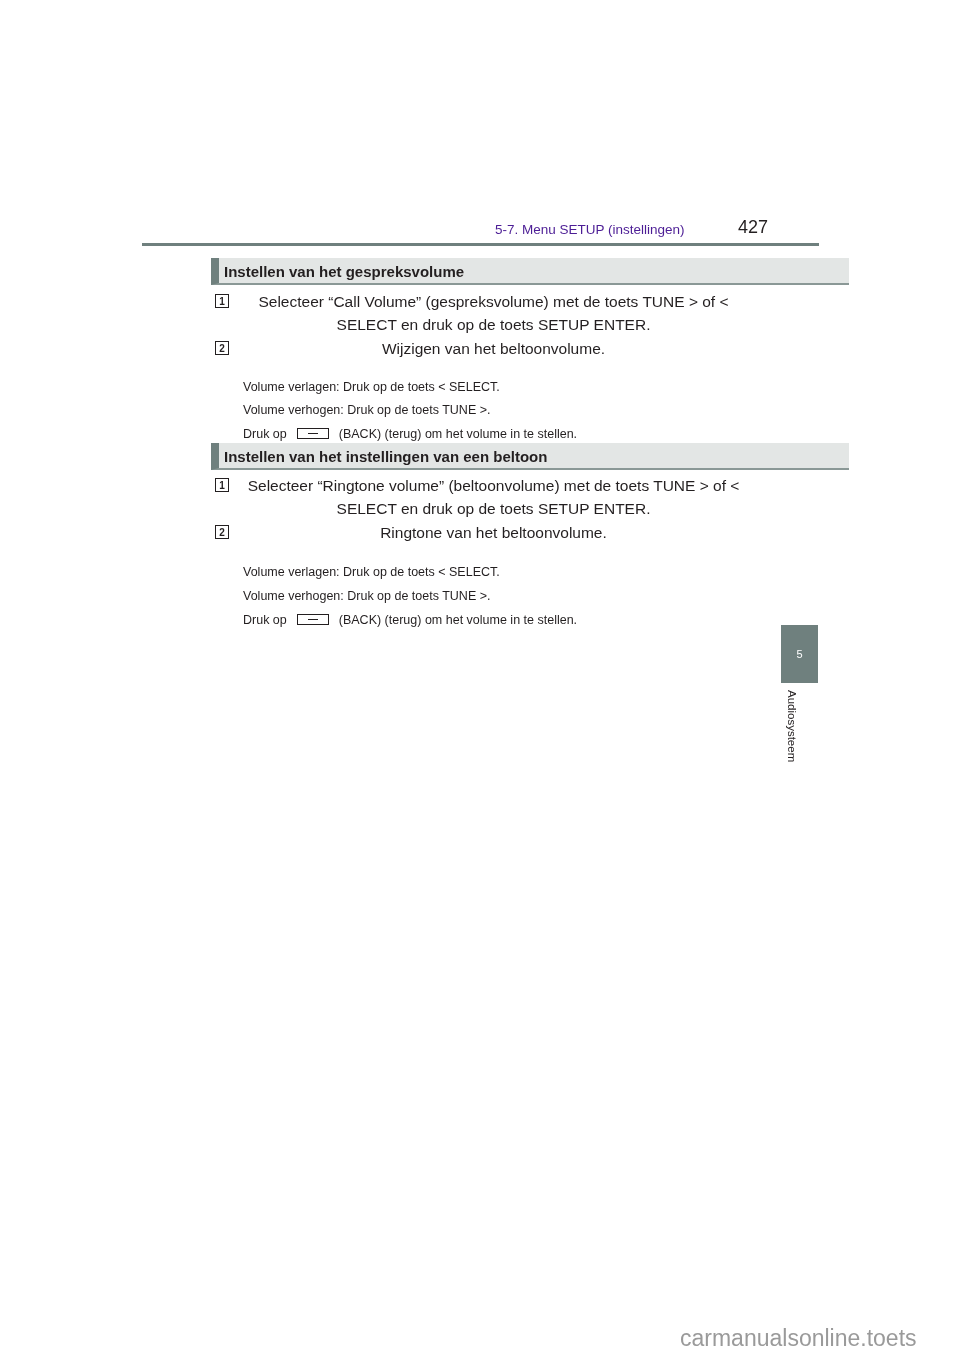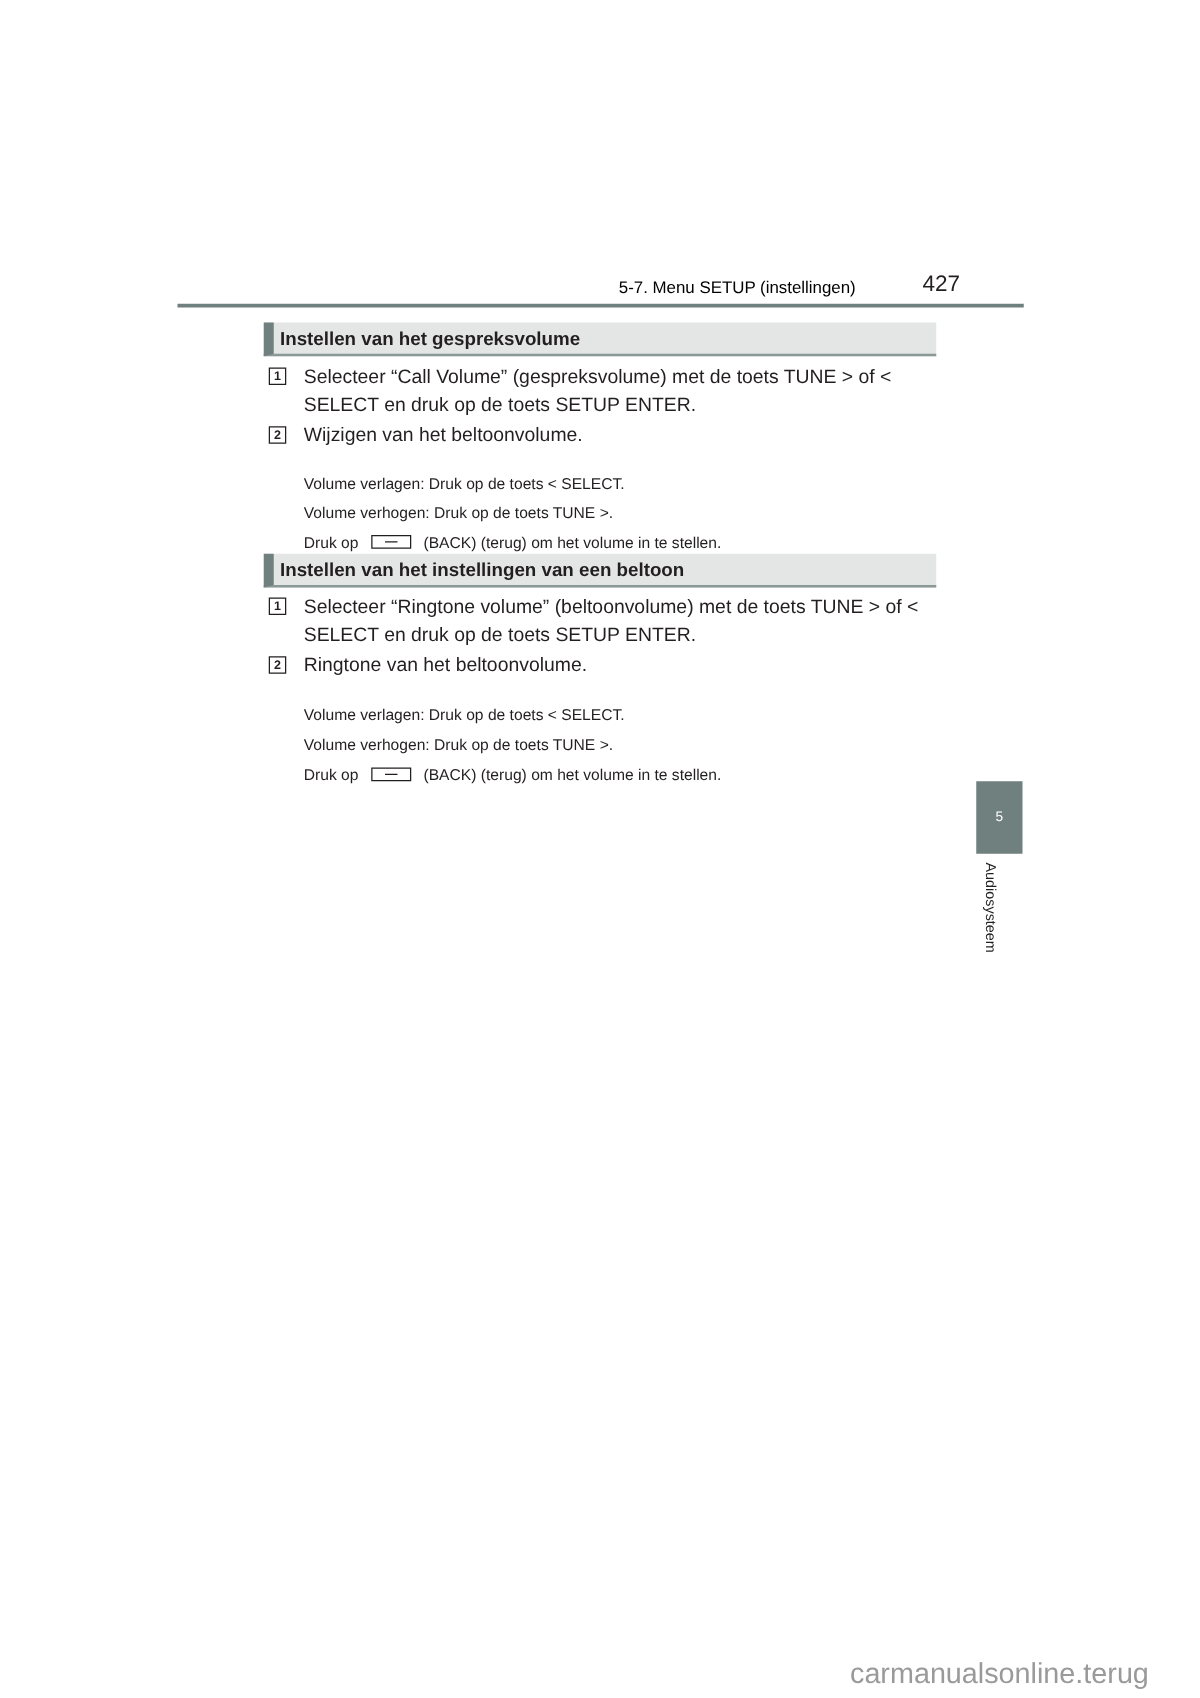--- a/index.html
+++ b/index.html
@@ -1,31 +1,31 @@
 <!DOCTYPE html>
 <html><head>
 <meta charset="utf-8">
 <style>
   html, body { margin:0; padding:0; background:#ffffff; }
   body { width:960px; height:1358px; position:relative; overflow:hidden;
          font-family:"Liberation Sans", sans-serif; color:#231f20; }
-  .hdr-title { position:absolute; left:495px; top:222px; font-size:13.5px; color:#000000; }
+  .hdr-title { position:absolute; left:495px; top:222px; font-size:13.5px; color:#4c1d95; }
   .hdr-page { position:absolute; left:738px; top:217px; font-size:18px; font-weight:normal; color:#231f20; }
   .hdr-rule { position:absolute; left:142px; top:243px; width:677px; height:3px; background:#6f807e; }
   .side-tab { position:absolute; left:781px; top:625px; width:37px; height:58px; background:#6f807e;
               color:#ffffff; font-size:11px; text-align:center; line-height:58px; }
   .side-label { position:absolute; left:786px; top:690px; font-size:11.5px; color:#231f20;
                 writing-mode:vertical-rl; }
-  .sect { position:absolute; left:211px; width:538px; height:27px; background:#e3e6e5;
+  .sect { position:absolute; left:211px; width:638px; height:27px; background:#e3e6e5;
           border-left:8px solid #6f807e; border-bottom:2px solid #8a9896; box-sizing:border-box; }
   .sect span { position:absolute; left:5px; top:5px; font-weight:bold; font-size:15px; color:#231f20; }
   .step { position:absolute; left:215px; width:540px; font-size:15.5px; line-height:23px; }
   .num { position:absolute; left:0; top:4px; width:14px; height:14px; border:1px solid #231f20;
          font-size:10px; font-weight:bold; line-height:14px; text-align:center; box-sizing:border-box; }
-  .steptext { margin-left:28px; }
+  .steptext { margin-left:17px;text-align:center; }
   .sub { position:absolute; left:243px; font-size:12.5px; color:#231f20;margin-top:13px; }
   .back-ico { display:inline-block; width:30px; height:9px; border:1px solid #231f20; position:relative;
               vertical-align:middle; margin:0 10px 0 10px; top:-1px; }
   .back-ico::after { content:""; position:absolute; left:10px; top:4px; width:10px; height:1px; background:#231f20; }
   .watermark { position:absolute; left:680px; top:1325px; font-size:23px; color:#9a9a9a; }
 </style>
 </head>
 <body>
 
 <div class="hdr-title">5-7. Menu SETUP (instellingen)</div>
@@ -62,13 +62,13 @@
 <div class="step" style="top:521px;">
   <span class="num">2</span>
   <div class="steptext">Ringtone van het beltoonvolume.</div>
 </div>
 <div class="sub" style="top:552px;">Volume verlagen: Druk op de toets &lt; SELECT.</div>
 <div class="sub" style="top:576px;">Volume verhogen: Druk op de toets TUNE &gt;.</div>
 <div class="sub" style="top:600px;">
   <span>Druk op</span><span class="back-ico"></span><span>(BACK) (terug) om het volume in te stellen.</span>
 </div>
 
-<div class="watermark">carmanualsonline.terug</div>
+<div class="watermark">carmanualsonline.toets</div>
 
 </body></html>

